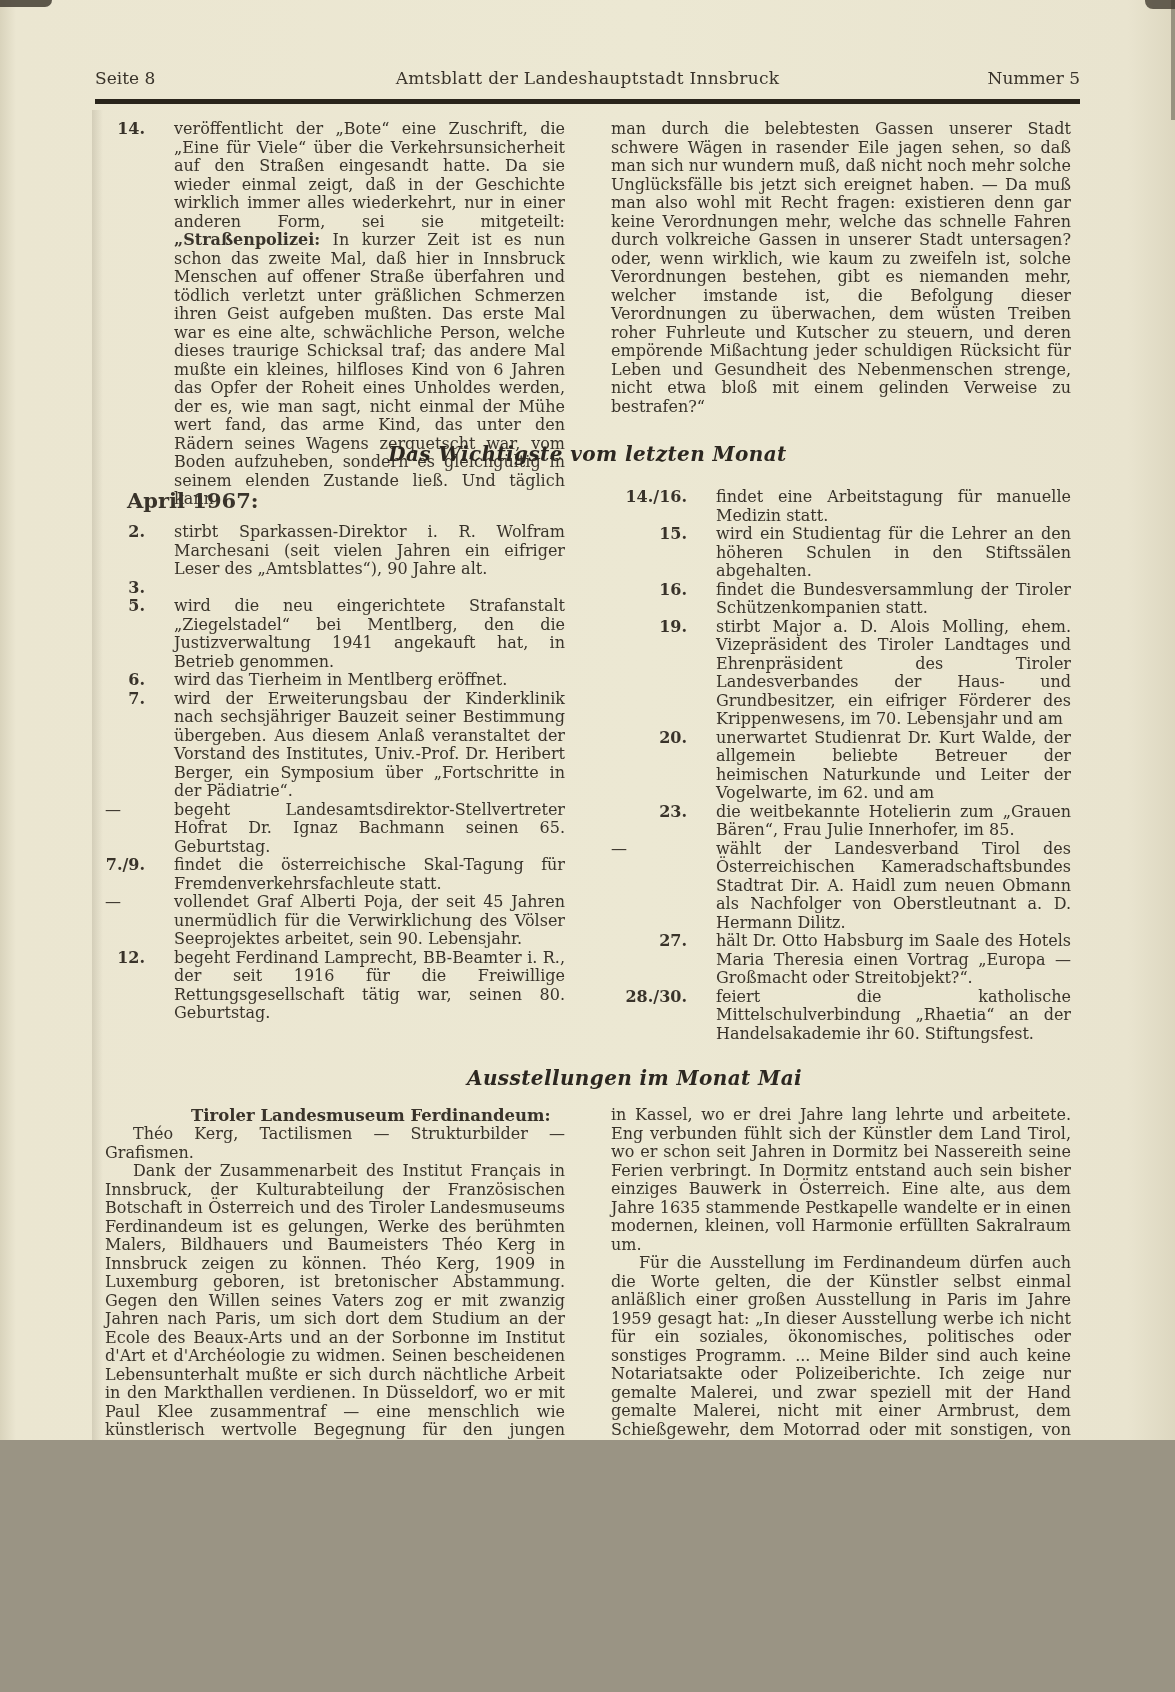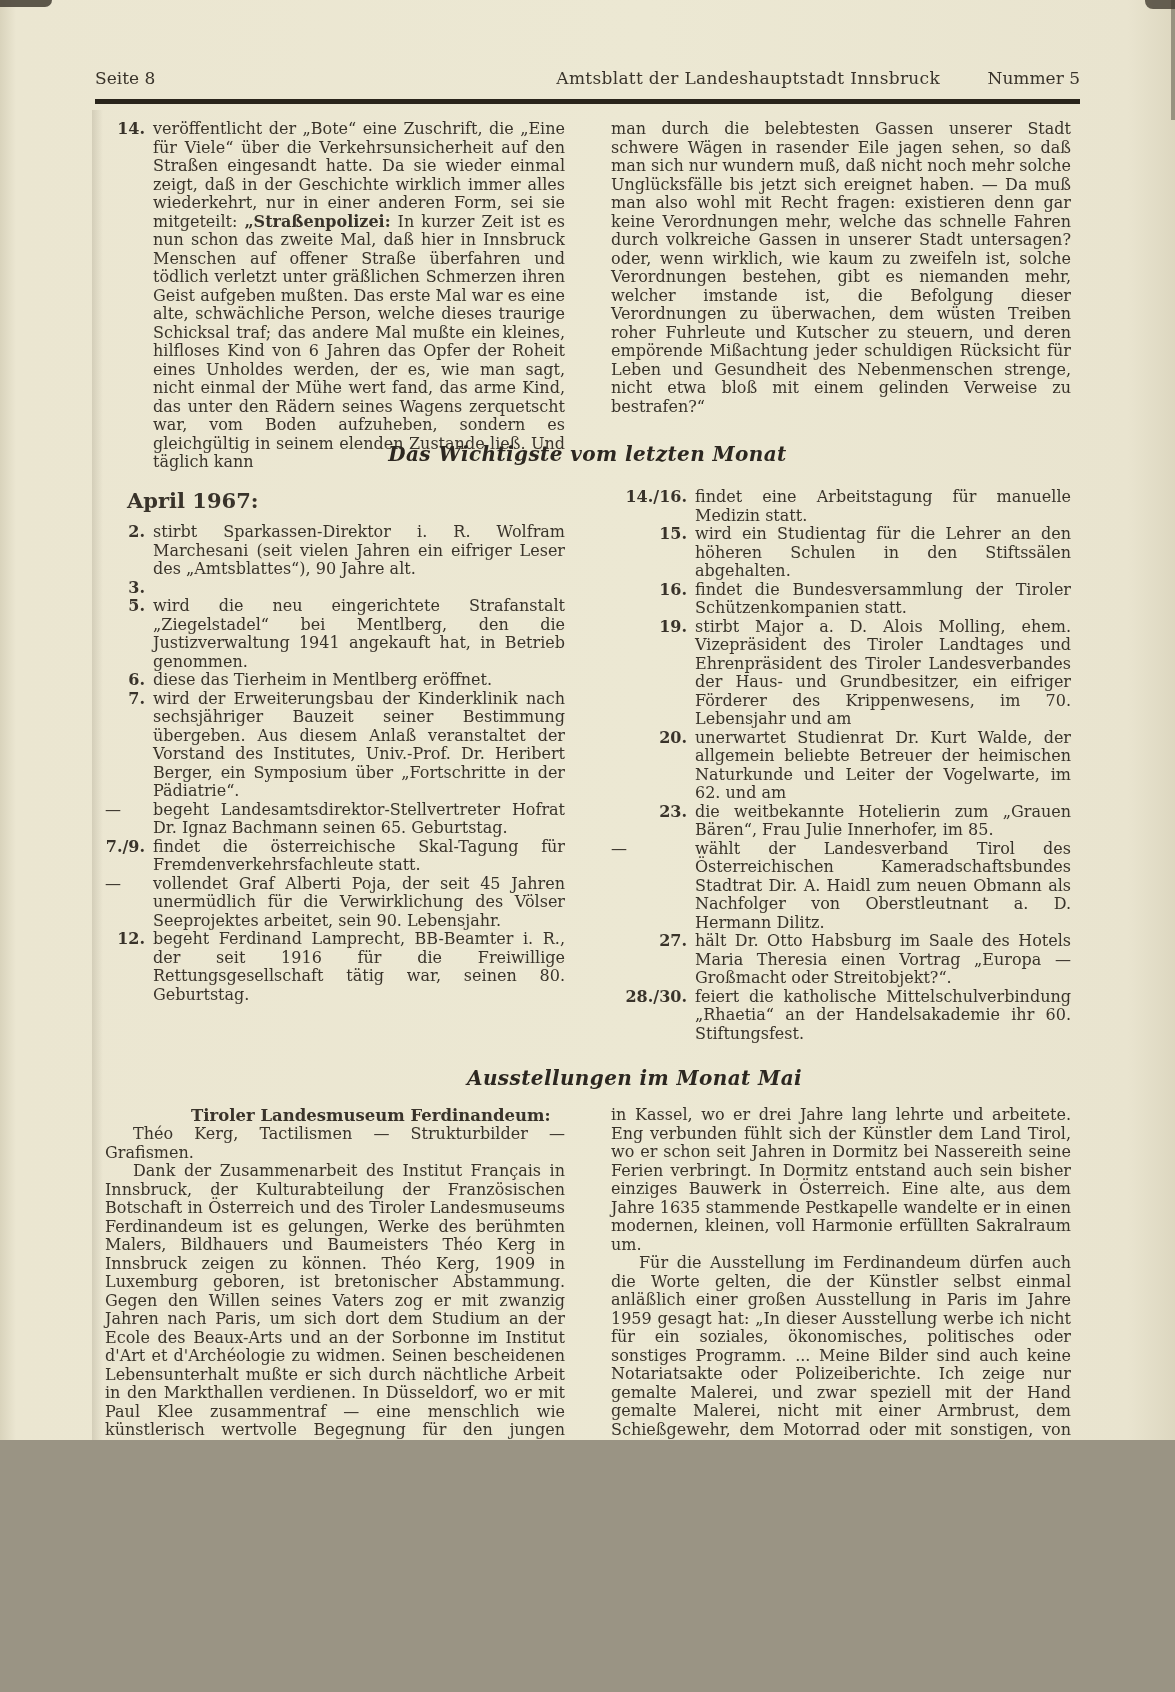--- a/index.html
+++ b/index.html
@@ -10,29 +10,29 @@
     color:#39332a;
   }
   .scan-corner-tl { position:absolute; top:0; left:0; width:52px; height:7px; background:#433d32; opacity:.85; border-radius:0 0 8px 0; }
   .scan-corner-tr { position:absolute; top:0; right:0; width:30px; height:9px; background:#433d32; opacity:.8; border-radius:0 0 0 8px; }
   .scan-edge-right { position:absolute; top:0; right:0; width:4px; height:120px; background:rgba(67,61,50,.45); }
   .scan-fold { position:absolute; left:92px; top:110px; height:1500px; width:11px;
     background:linear-gradient(90deg, rgba(88,78,58,.16), rgba(88,78,58,0)); }
 
   .header { position:absolute; top:68px; left:95px; width:985px; display:flex; align-items:baseline; font-size:17px; }
   .header .page-label { width:140px; text-align:left; }
-  .header .masthead  { flex:1; text-align:right; letter-spacing:.3px; }
+  .header .masthead  { flex:1; text-align:center; letter-spacing:.3px; }
   .header .issue-label { width:140px; text-align:right; }
   .head-rule { position:absolute; top:99px; left:95px; width:985px; height:5px; background:#29241b; }
 
   .twocol { position:absolute; left:105px; width:966px; display:flex; gap:46px; }
   .col { width:460px; }
 
   .just { text-align:justify; font-size:16px; line-height:18.5px; }
-  .li { display:flex; }
+  .li { display:flex;gap:21px; }
   .li .num { flex:0 0 40px; text-align:right; padding-right:8px; font-weight:bold; white-space:nowrap; }
   .li .num.wide { flex-basis:76px; }
   .li .num.dash { text-align:left; font-weight:normal; }
   .li .txt { flex:1; text-align:justify; }
 
   .intro { top:120px; }
   .section-heading { position:absolute; left:0; width:1175px; text-align:center; font-weight:bold; font-size:20px; letter-spacing:.4px; color:#2c2720;font-style:italic; }
   #heading-monthly { top:442px; }
   #heading-exhibitions { top:1066px;margin-left:47px; }
 
@@ -81,21 +81,21 @@
         </div>
       <div class="li just">
           <span class="num">3.</span>
         </div>
       <div class="li just">
           <span class="num">5.</span>
           <span class="txt">wird die neu eingerichtete Strafanstalt „Ziegelstadel“ bei Mentlberg, den die Justizverwaltung 1941 angekauft hat, in Betrieb genommen.</span>
         </div>
       <div class="li just">
           <span class="num">6.</span>
-          <span class="txt">diese das Tierheim in Mentlberg eröffnet.</span>
+          <span class="txt">wird das Tierheim in Mentlberg eröffnet.</span>
         </div>
       <div class="li just">
           <span class="num">7.</span>
           <span class="txt">wird der Erweiterungsbau der Kinderklinik nach sechsjähriger Bauzeit seiner Bestimmung übergeben. Aus diesem Anlaß veranstaltet der Vorstand des Institutes, Univ.-Prof. Dr. Heribert Berger, ein Symposium über „Fortschritte in der Pädiatrie“.</span>
         </div>
       <div class="li just">
           <span class="num dash">—</span>
           <span class="txt">begeht Landesamtsdirektor-Stellvertreter Hofrat Dr. Ignaz Bachmann seinen 65. Geburtstag.</span>
         </div>
       <div class="li just">

